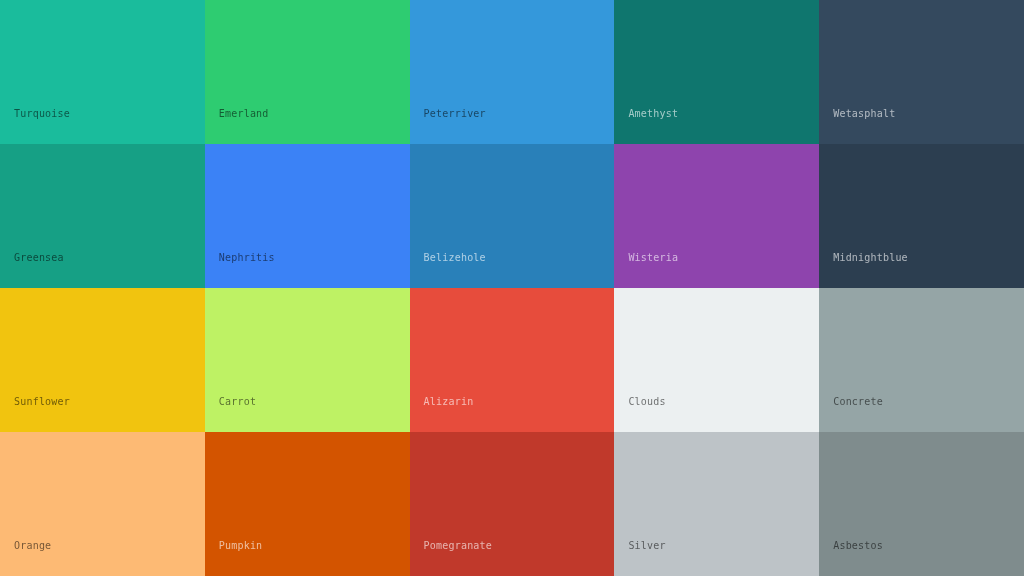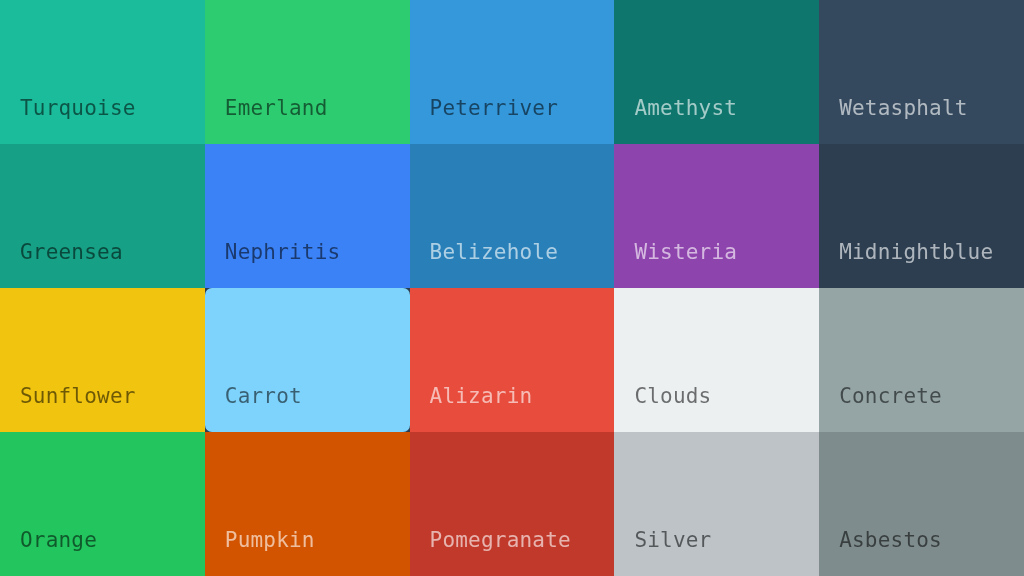--- a/index.html
+++ b/index.html
@@ -23,24 +23,24 @@
   .swatch {
     position: relative;
     display: flex;
     align-items: flex-end;
     justify-content: flex-start;
     overflow: hidden;
   }
 
   .swatch-label {
     font-family: "DejaVu Sans Mono", "Liberation Mono", monospace;
-    font-size: 21px;
+    font-size: 10px;
     line-height: 1;
     letter-spacing: 0.2px;
-    padding-left: 20px;
+    padding-left: 14px;
     padding-bottom: 25px;
     white-space: nowrap;
     user-select: none;
   }
 
   
   .label-dark  { color: rgba(0, 0, 0, 0.55); }
   .label-light { color: rgba(255, 255, 255, 0.62); }
 </style>
 </head>
@@ -73,33 +73,33 @@
     </div>
     <div class="swatch" style="background-color: rgb(142, 68, 173);">
       <span class="swatch-label label-light">Wisteria</span>
     </div>
     <div class="swatch" style="background-color: rgb(44, 62, 80);">
       <span class="swatch-label label-light">Midnightblue</span>
     </div>
     <div class="swatch" style="background-color: rgb(241, 196, 15);">
       <span class="swatch-label label-dark">Sunflower</span>
     </div>
-    <div class="swatch" style="background-color: #7dd3fc; border-radius: 7px;">
+    <div class="swatch" style="background-color: #bef264;">
       <span class="swatch-label label-dark">Carrot</span>
     </div>
     <div class="swatch" style="background-color: rgb(231, 76, 60);">
       <span class="swatch-label label-light">Alizarin</span>
     </div>
     <div class="swatch" style="background-color: rgb(236, 240, 241);">
       <span class="swatch-label label-dark">Clouds</span>
     </div>
     <div class="swatch" style="background-color: rgb(149, 165, 166);">
       <span class="swatch-label label-dark">Concrete</span>
     </div>
-    <div class="swatch" style="background-color: #22c55e;">
+    <div class="swatch" style="background-color: #fdba74;">
       <span class="swatch-label label-dark">Orange</span>
     </div>
     <div class="swatch" style="background-color: rgb(211, 84, 0);">
       <span class="swatch-label label-light">Pumpkin</span>
     </div>
     <div class="swatch" style="background-color: rgb(192, 57, 43);">
       <span class="swatch-label label-light">Pomegranate</span>
     </div>
     <div class="swatch" style="background-color: rgb(189, 195, 199);">
       <span class="swatch-label label-dark">Silver</span>

